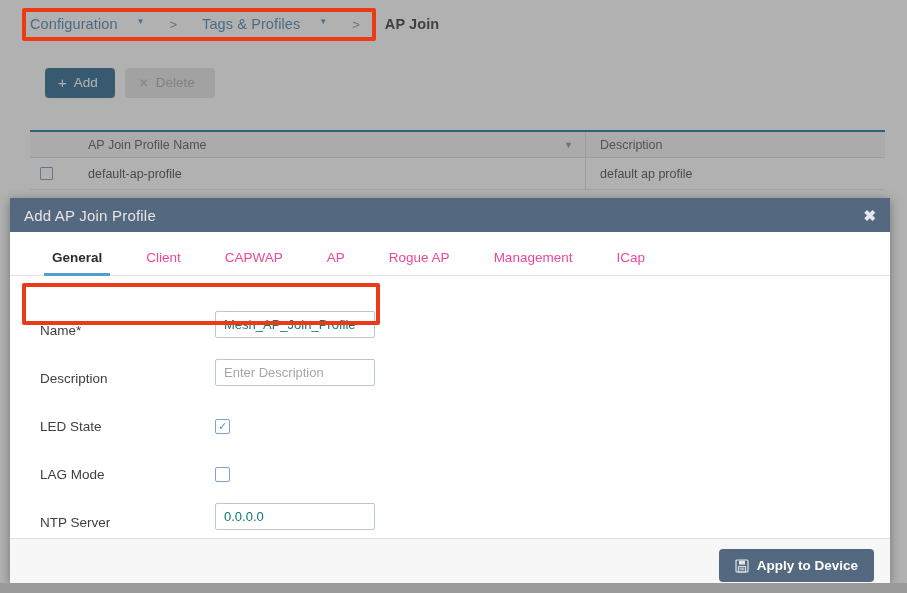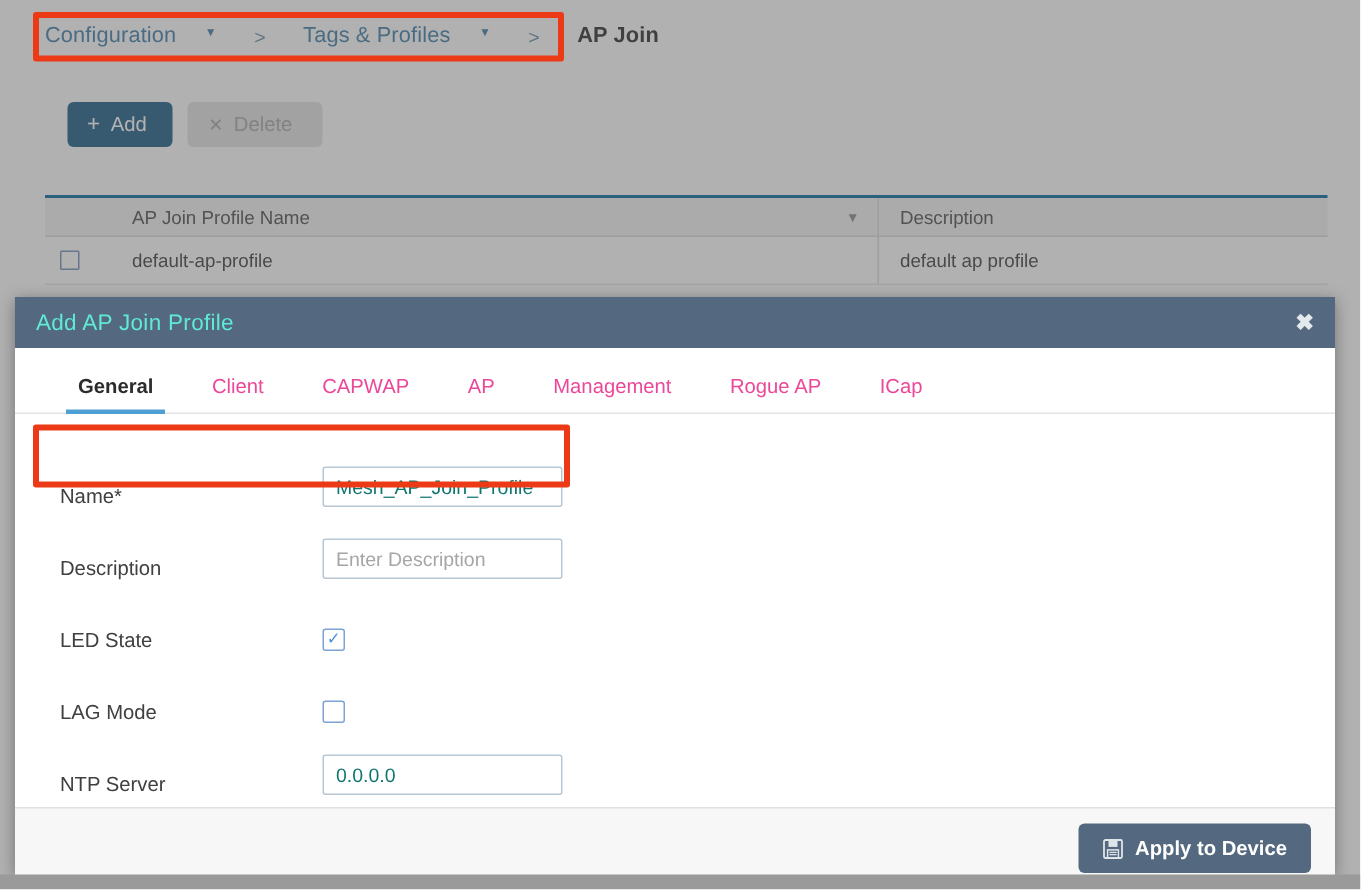--- a/index.html
+++ b/index.html
@@ -128,21 +128,21 @@
     display: flex; flex-direction: column;
   }
   .modal-head {
     height: 34px;
     background: #54697f;
     display: flex; align-items: center;
     padding: 0 14px 0 14px;
     flex: 0 0 auto;
   }
   .modal-title {
-    color: #5eead4;
+    color: #e5e5e5;
     font-size: 15px;
     letter-spacing: .2px;
   }
   .modal-close {
     margin-left: auto;
     color: #e4e9ee;
     font-size: 15px;
     font-weight: bold;
     line-height: 1;
     cursor: pointer;
@@ -152,21 +152,21 @@
     padding: 0;
     position: relative;
     background: #ffffff;
   }
   .tabs {
     display: flex;
     align-items: flex-end;
     height: 44px;
     padding-left: 26px;
     border-bottom: 1px solid #e3e3e3;
-    gap: 7px;
+    gap: 12px;
   }
   .tab {
     font-size: 13.5px;
     color: #ec4899;
     padding: 0 16px 10px 16px;
     position: relative;
     white-space: nowrap;
   }
   .tab.active {
     color: #2c2c2c;
@@ -328,22 +328,22 @@
       <span class="modal-close">✖</span>
     </div>
 
     <div class="modal-body">
 
       <div class="tabs">
         <div class="tab active">General</div>
         <div class="tab">Client</div>
         <div class="tab">CAPWAP</div>
         <div class="tab">AP</div>
+        <div class="tab">Rogue AP</div>
         <div class="tab">Management</div>
-        <div class="tab">Rogue AP</div>
         <div class="tab">ICap</div>
       </div>
 
       <div class="form">
 
         <div class="frow">
           <span class="flabel">Name*</span>
           <input class="finput" type="text" value="Mesh_AP_Join_Profile" style="">
         </div>
 

